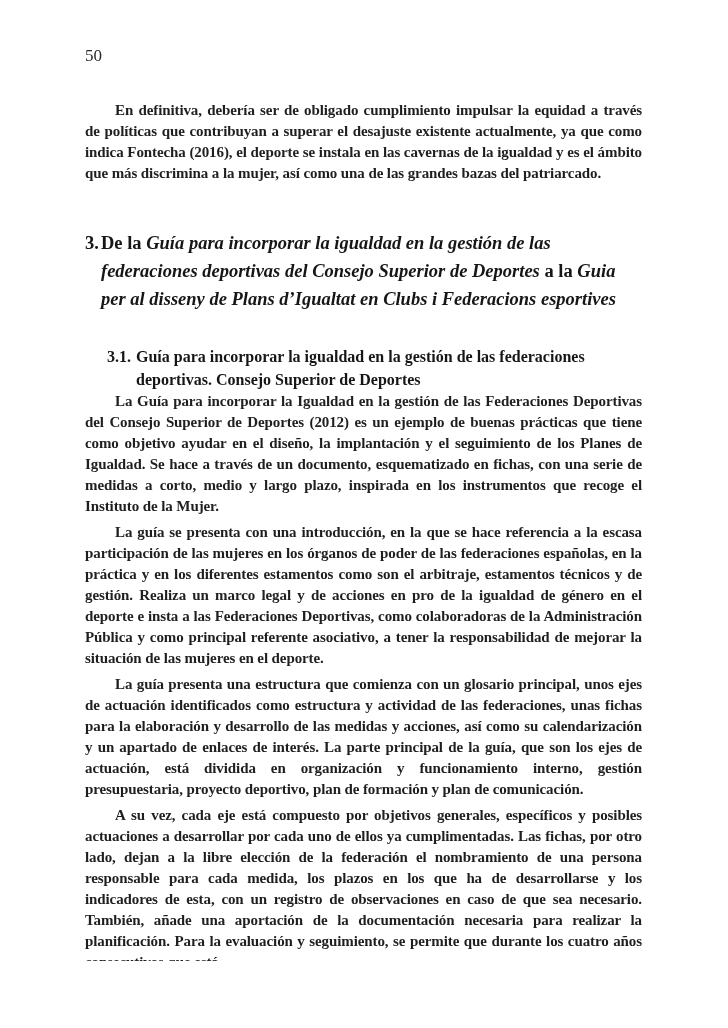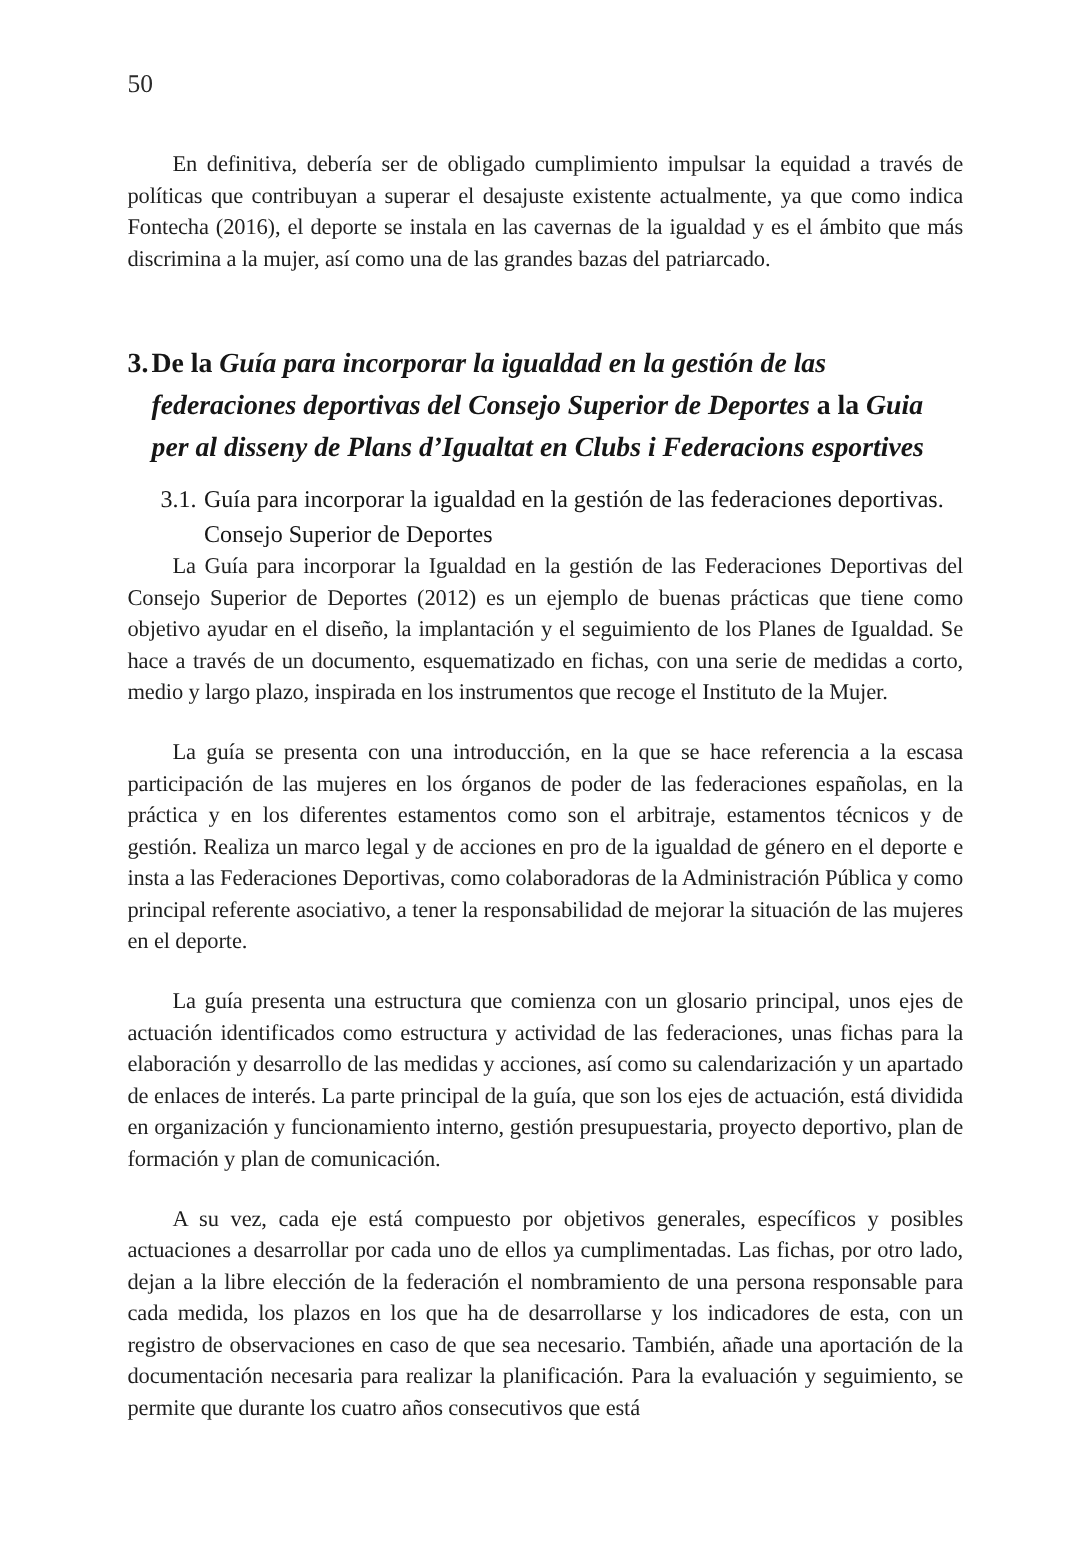--- a/index.html
+++ b/index.html
@@ -27,54 +27,55 @@
     line-height: 19px;
     color: #2a2a2a;
   }
   .body-par {
     margin: 0;
     font-size: 15px;
     line-height: 21px;
     letter-spacing: -0.1px;
     text-align: justify;
     color: #1f1f1f;
+    font-weight: bold;
   }
   .body-par.indent { text-indent: 30px; }
   .intro { margin-top: 35px; }
   .section-heading {
     display: flex;
     margin: 45px 0 0 0;
     font-size: 18.5px;
     line-height: 28px;
     font-weight: 700;
     color: #161616;
     text-align: left;
   }
   .section-heading .h-num {
     flex: 0 0 16px;
     min-width: 16px;
   }
   .section-heading .h-text { flex: 1; }
   .section-heading em, .subsection-heading em { font-style: italic; }
   .subsection-heading {
     display: flex;
-    margin: 9px 0 0 22px;
+    margin: 32px 0 0 22px;
     font-size: 16px;
     line-height: 23px;
-    font-weight: 400;
+    font-weight: 700;
     color: #161616;
     text-align: left;
   }
   .subsection-heading .h-num {
     flex: 0 0 29px;
     min-width: 29px;
   }
   .subsection-heading .h-text { flex: 1; }
   .after-subsection { }
-  .body-par + .body-par { margin-top: 19px; }
+  .body-par + .body-par { margin-top: 5px; }
 </style>
 </head>
 <body>
 
 <div class="page">
 
   <header class="running-head">
     <span>50</span>
   </header>
 

